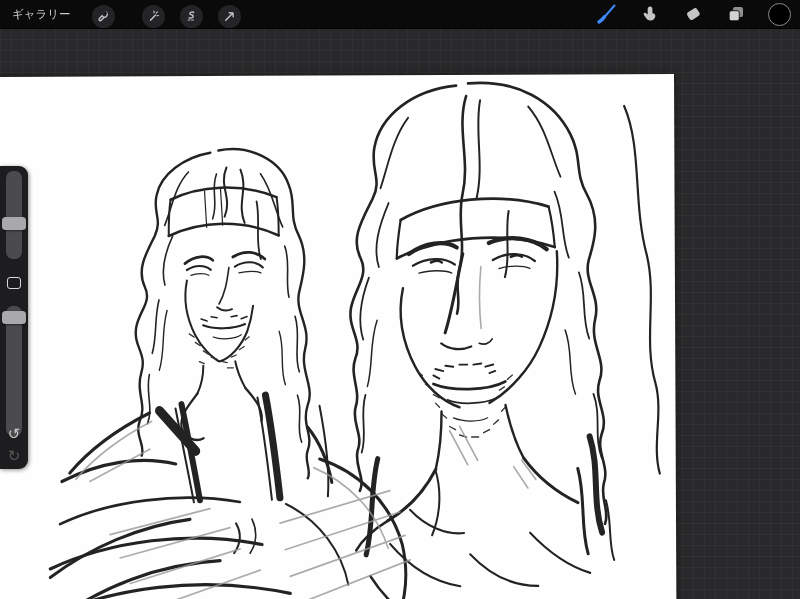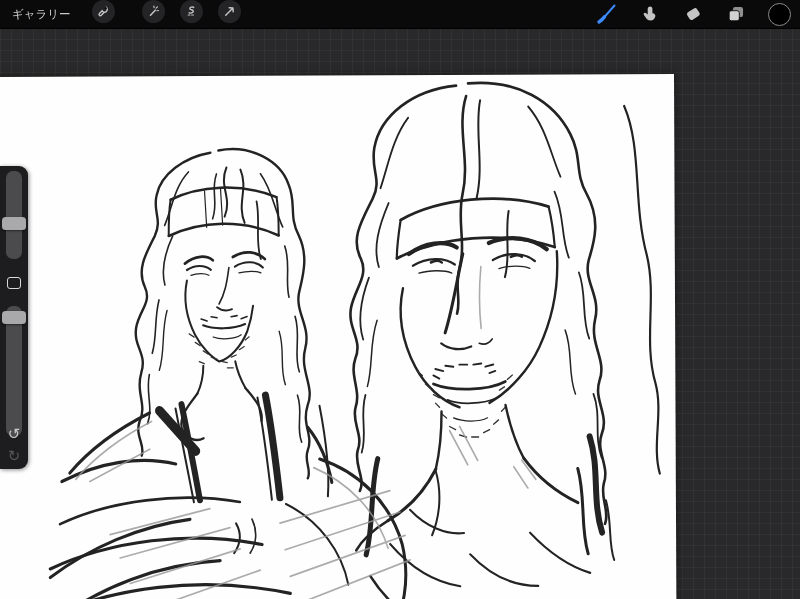--- a/index.html
+++ b/index.html
@@ -3,21 +3,21 @@
 <meta charset="utf-8">
 <style>
   html,body{margin:0;padding:0;background:#000;}
   .app{position:relative;width:800px;height:599px;overflow:hidden;background:#29292b;
        font-family:"Liberation Sans","DejaVu Sans",sans-serif;-webkit-font-smoothing:antialiased;}
 
   
   .topbar{position:absolute;left:0;top:0;width:800px;height:28px;background:#0a0a0b;
           display:flex;align-items:center;justify-content:space-between;z-index:30;
           border-bottom:1px solid #000;}
-  .tb-left{display:flex;align-items:flex-start;gap:15px;padding-left:12px;}
+  .tb-left{display:flex;align-items:flex-end;gap:15px;padding-left:12px;}
   .tb-right{display:flex;align-items:center;gap:17px;padding-right:8px;}
   .gallery-btn{background:none;border:none;color:#cfcfcf;font-size:11.5px;padding:0;margin-right:6px;
                font-family:"DejaVu Sans","Liberation Sans",sans-serif;cursor:pointer;line-height:28px;}
   .tool-circle{width:23px;height:23px;border-radius:50%;background:#242427;border:none;padding:0;
                display:flex;align-items:center;justify-content:center;cursor:pointer;}
   .tool-circle:nth-child(3){margin-left:12px;}
   .flat-tool{width:26px;height:26px;background:none;border:none;padding:0;display:flex;
              align-items:center;justify-content:center;cursor:pointer;}
   .color-dot{width:21px;height:21px;border-radius:50%;background:#000;border:1.5px solid #8a8a8a;display:block;}
 

